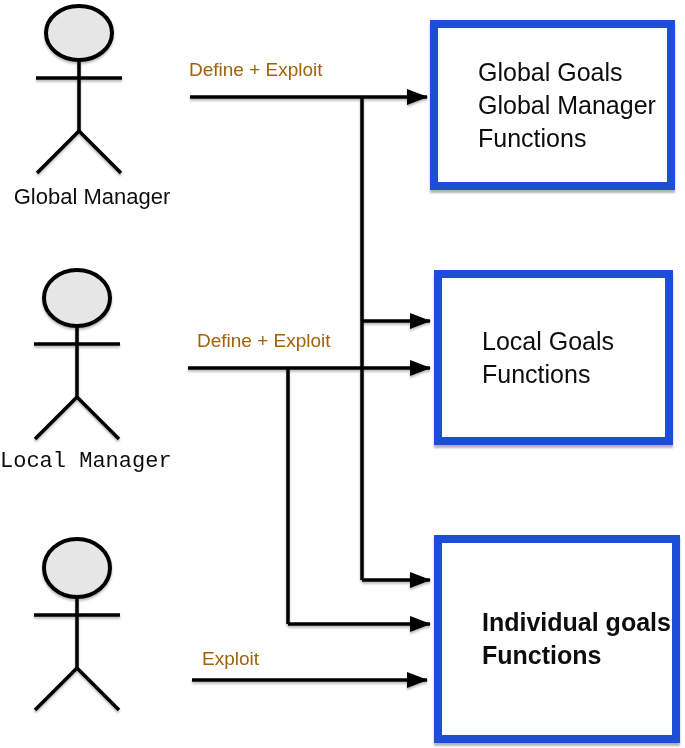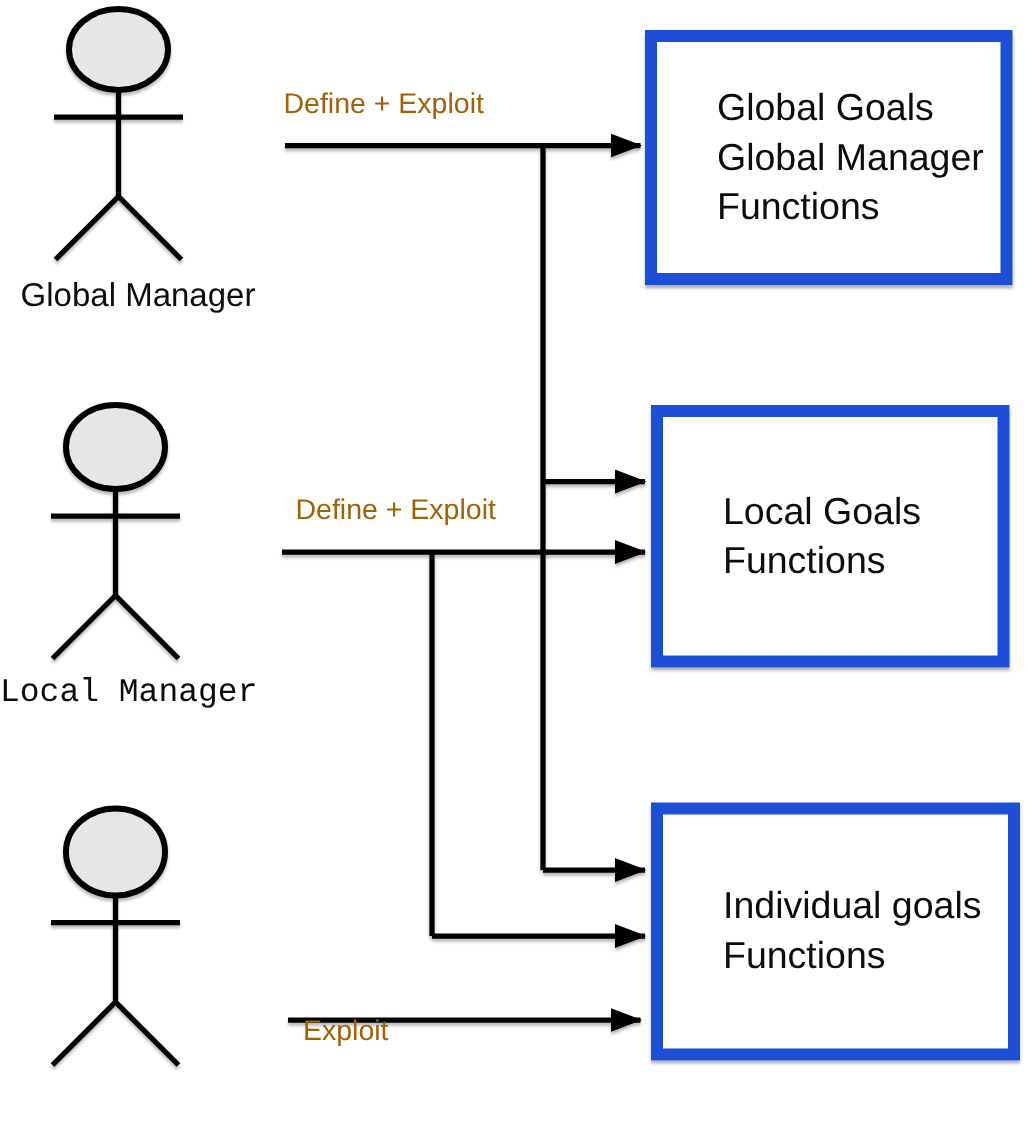--- a/index.html
+++ b/index.html
@@ -97,31 +97,31 @@
       <path d="M192 680 H427" marker-end="url(#ah)"></path>
     </g>
   </svg>
 
   <div class="actor-label" style="left:4px; top:184px; width:176px;">Global Manager</div>
   <div class="actor-label" style="left:0px; top:449px; width:166px;font-family:Liberation Mono, monospace;">Local Manager</div>
   <div class="actor-label" style="left:0px; top:744px; width:156px;">User</div>
 
   <div class="arrow-label" style="left:189px; top:59px;">Define + Exploit</div>
   <div class="arrow-label" style="left:197px; top:330px;">Define + Exploit</div>
-  <div class="arrow-label" style="left:202px; top:648px;margin-top:29px;">Exploit</div>
+  <div class="arrow-label" style="left:202px; top:648px;">Exploit</div>
 
   <div class="goal-box" style="left:430px; top:20px; width:245px; height:170px;">
     <span>Global Goals</span>
     <span>Global Manager</span>
     <span>Functions</span>
   </div>
 
   <div class="goal-box" style="left:434px; top:270px; width:239px; height:175px;">
     <span>Local Goals</span>
     <span>Functions</span>
   </div>
 
-  <div class="goal-box" style="left:434px; top:535px; width:246px; height:172px;">
+  <div class="goal-box" style="left:434px; top:535px; width:246px; height:208px;font-weight:bold;">
     <span>Individual goals</span>
     <span>Functions</span>
   </div>
 
 </div>
 
 </body></html>

